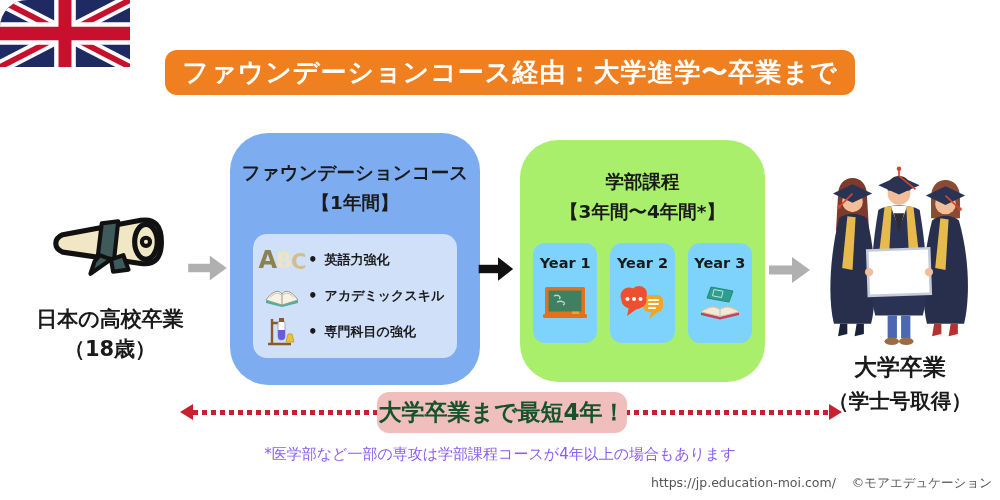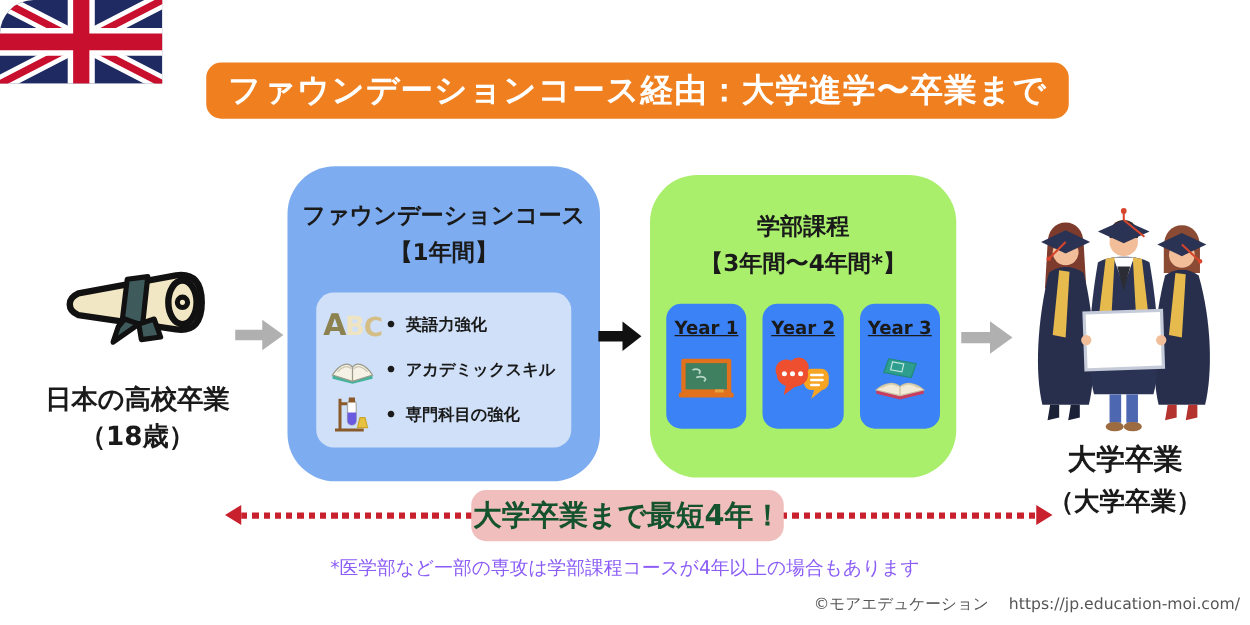--- a/index.html
+++ b/index.html
@@ -38,21 +38,21 @@
   .frow .bullet{font-size:15px;font-weight:bold;margin:0 2px;}
   .frow .flabel{font-size:13px;font-weight:bold;white-space:nowrap;}
   .abc{font-weight:bold;letter-spacing:-1px;display:flex;align-items:flex-start;}
   .abc .l1{color:#8C8250;font-size:24px;}
   .abc .l2{color:#EFE4C2;font-size:21px;margin-top:2px;}
   .abc .l3{color:#D4BE85;font-size:21px;margin-top:3px;}
   
   .gbox{left:520px;top:140px;width:245px;height:242px;background:#A9EF6C;border-radius:38px;}
   .gbox-title{margin-top:27px;text-align:center;font-size:18.5px;font-weight:bold;line-height:1.6;}
   .years{position:absolute;left:13px;top:103px;width:219px;display:flex;gap:13px;}
-  .ycard{width:82px;height:100px;background:#3b82f6;border-radius:12px;text-align:center;text-decoration:underline;}
+  .ycard{width:82px;height:100px;background:#7dd3fc;border-radius:12px;text-align:center;}
   .ycard .ylabel{font-size:14.5px;font-weight:bold;margin-top:12px;white-space:nowrap;}
   .ycard svg{display:block;margin:14px auto 0;}
   
   .grads{left:806px;top:158px;width:186px;height:192px;}
   .grads svg{display:block;width:100%;height:100%;}
   .end-label{left:810px;top:352px;width:180px;text-align:center;font-weight:bold;}
   .end-label .l1{font-size:23px;}
   .end-label .l2{font-size:20.5px;margin-top:4px;}
   
   .timeline{left:180px;top:404px;width:662px;height:16px;display:flex;align-items:center;z-index:1;}
@@ -263,33 +263,33 @@
       <g transform="rotate(-2 90 110)">
         <rect x="60" y="88" width="60" height="44" fill="#ffffff" stroke="#C5CBD8" stroke-width="2.5"></rect>
       </g>
       <circle cx="61" cy="110" r="4" fill="#F2BE9A"></circle>
       <circle cx="119" cy="110" r="4" fill="#F2BE9A"></circle>
     </svg>
   </div>
 
   <div class="abs end-label">
     <div class="l1">大学卒業</div>
-    <div class="l2">（大学卒業）</div>
+    <div class="l2">（学士号取得）</div>
   </div>
 
   <div class="abs timeline">
     <div class="tl-head-left"></div>
     <div class="tl-line"></div>
     <div class="tl-head-right"></div>
   </div>
 
   <div class="abs badge">
     <span>大学卒業まで最短4年！</span>
   </div>
 
   <div class="abs footnote">*医学部など一部の専攻は学部課程コースが4年以上の場合もあります</div>
 
   <div class="abs footer">
+    <span>https://jp.education-moi.com/</span>
     <span>©モアエデュケーション</span>
-    <span>https://jp.education-moi.com/</span>
   </div>
 
 </div>
 
 </body></html>

